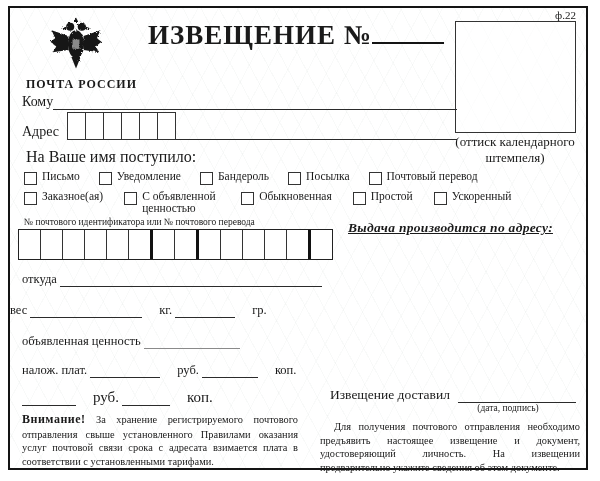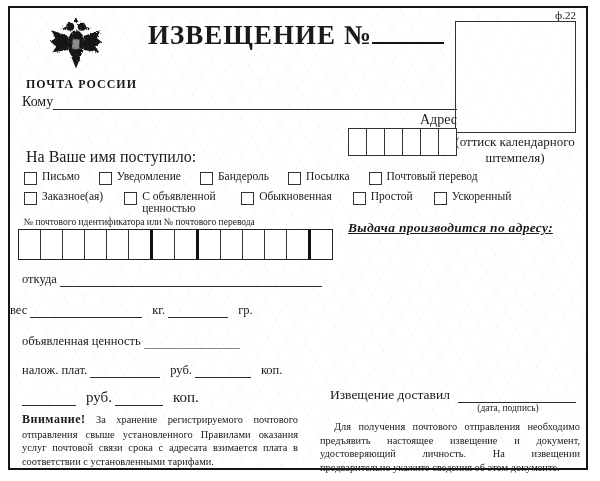--- a/index.html
+++ b/index.html
@@ -23,21 +23,21 @@
   .stamp-box{left:445px;top:13px;width:119px;height:110px;border:1.5px solid #333;background:rgba(255,255,255,.6);}
   .stamp-caption{left:436px;top:126px;width:138px;font-size:13px;text-align:center;line-height:1.25;}
 
   
   .line-row{display:flex;align-items:flex-end;}
   .uline{display:inline-block;border-bottom:1px solid #2b2b2b;height:14px;}
   .kому{left:12px;top:86px;width:435px;}
   .lbl{font-size:14px;white-space:nowrap;}
   .lbl-sm{font-size:12.5px;white-space:nowrap;}
   .grow{flex:1;}
-  .addr-row{left:12px;top:104px;width:435px;display:flex;align-items:flex-end;flex-direction:column;}
+  .addr-row{left:12px;top:104px;width:435px;display:flex;align-items:flex-end;}
   .addr-cells{display:flex;margin-left:8px;}
   .addr-cells .cell{width:17px;height:26px;border:1px solid #333;border-left:none;background:#fff;}
   .addr-cells .cell:first-child{border-left:1px solid #333;}
 
   .arrived{left:16px;top:140px;font-size:16px;}
   .cb-row{left:14px;display:flex;align-items:flex-start;}
   .cb-row1{top:163px;gap:19px;}
   .cb-row2{top:183px;gap:21px;}
   .cb-item{display:flex;align-items:flex-start;gap:5px;}
   .checkbox{width:11px;height:11px;border:1.2px solid #333;background:#fff;flex:0 0 auto;margin-top:1px;}
@@ -53,21 +53,21 @@
   .issue-addr{left:338px;top:212px;font-size:13.5px;font-style:italic;font-weight:bold;
               text-decoration:underline;letter-spacing:.3px;white-space:nowrap;}
 
   .otkuda{left:12px;top:264px;width:300px;}
   .ves{left:0;top:295px;width:300px;}
   .decl{left:12px;top:326px;width:300px;}
   .decl .uline{border-bottom:1.6px solid #8a8a8a;}
   .cod{left:12px;top:355px;width:300px;}
   .fee{left:12px;top:381px;width:300px;}
   .fee .lbl{font-size:15px;}
-  .gap-l{margin-left:10px;} .gap-r{margin-right:3px;}
+  .gap-l{margin-left:17px;} .gap-r{margin-right:3px;}
 
   .attention{left:12px;top:404px;width:276px;font-size:10.4px;line-height:1.3;text-align:justify;}
   .attention b{font-size:12px;letter-spacing:.5px;}
 
   .delivered{left:320px;top:379px;width:246px;}
   .delivered .lbl{font-size:13.5px;margin-right:8px;}
   .sig-caption{left:430px;top:395px;width:136px;font-size:9.5px;text-align:center;}
   .pickup{left:310px;top:412px;width:260px;font-size:10.4px;line-height:1.3;text-align:justify;text-indent:14px;}
 </style>
 </head>

